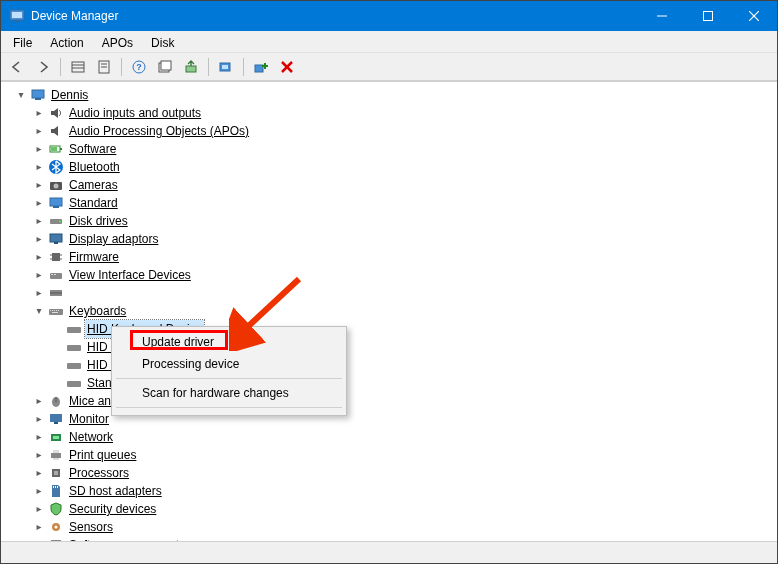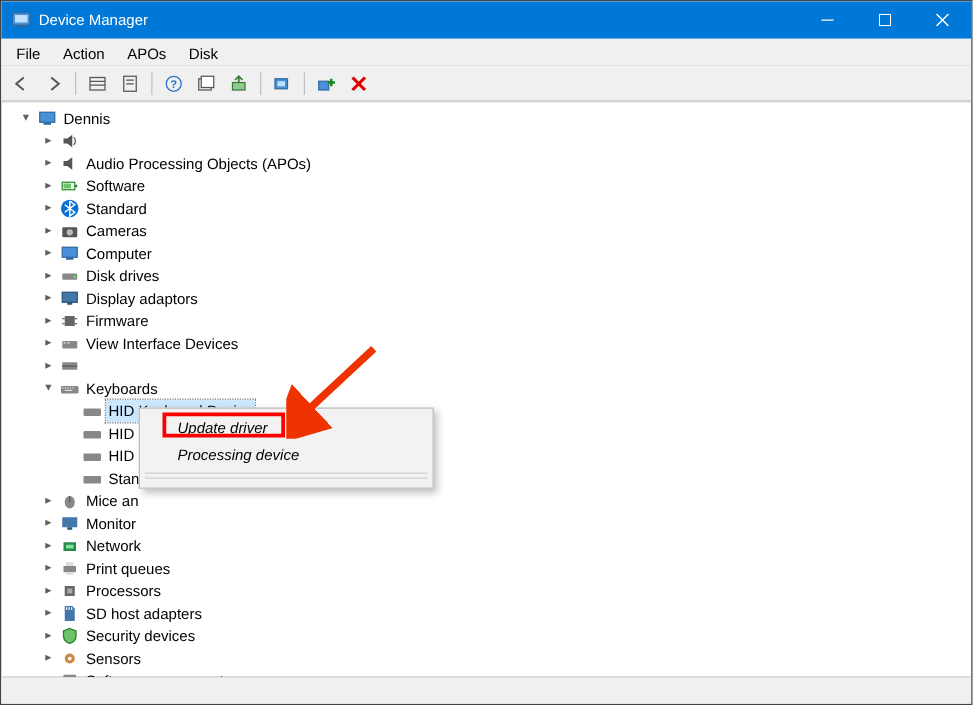--- a/index.html
+++ b/index.html
@@ -87,42 +87,41 @@
   .expander {
     width: 12px; height: 12px;
     display:inline-flex;align-items:center;justify-content:center;
     color:#606060;
     font-size:10px;
   }
   .node-icon {
     width: 16px; height:16px;
     display:inline-flex;align-items:center;justify-content:center;
   }
-  .node-label { padding: 0 2px; }
+  .node-label { padding: 0 2px; text-decoration: underline; }
   .selected .node-label {
     background: #cce8ff;
     outline: 1px dotted #7a7a7a;
   }
   
   .ind1 { padding-left: 12px; }
   .ind2 { padding-left: 30px; }
   .ind3 { padding-left: 48px; }
   
   .ctx {
     position:absolute;
     left: 110px;
     top: 325px;
     width: 236px;
     background:#f2f2f2;
     border:1px solid #bfbfbf;
     box-shadow: 3px 3px 6px rgba(0,0,0,.25);
     padding: 4px 2px;
     z-index: 50;
     font-size: 12px;
-    font-style: italic;
   }
   .ctx-item {
     padding: 4px 10px 4px 28px;
     position: relative;
   }
   .ctx-sep{ height:1px;background:#d0d0d0;margin:3px 2px; }
   .ctx-item.bold{ font-weight:bold; }
   .highlight-box {
     position:absolute;
     border:3px solid #f00;
@@ -271,20 +270,21 @@
     </div>
 
     <div class="node ind2">
         <span class="expander">▸</span>
         <span class="node-icon">
           <svg width="16" height="16">
             <path d="M3 6h3l4-3v10l-4-3H3z" fill="#555"></path>
             <path d="M11 5c2 1 2 5 0 6" fill="none" stroke="#555"></path>
           </svg>
         </span>
+        <span class="node-label">Audio inputs and outputs</span>
       </div>
     <div class="node ind2">
         <span class="expander">▸</span>
         <span class="node-icon">
           <svg width="16" height="16">
             <path d="M3 6h3l4-3v10l-4-3H3z" fill="#555"></path>
           </svg>
         </span>
         <span class="node-label">Audio Processing Objects (APOs)</span>
       </div>
@@ -300,41 +300,41 @@
         <span class="node-label">Software</span>
       </div>
     <div class="node ind2">
         <span class="expander">▸</span>
         <span class="node-icon">
           <svg width="16" height="16">
             <circle cx="8" cy="8" r="7" fill="#0a6ed1"></circle>
             <path d="M8 2v12l4-3-8-6m0 6l8-6-4-3" fill="none" stroke="#fff" stroke-width="1.2"></path>
           </svg>
         </span>
-        <span class="node-label">Standard</span>
+        <span class="node-label">Bluetooth</span>
       </div>
     <div class="node ind2">
         <span class="expander">▸</span>
         <span class="node-icon">
           <svg width="16" height="16">
             <rect x="2" y="5" width="12" height="8" rx="1" fill="#555"></rect>
             <circle cx="8" cy="9" r="2.5" fill="#bbb"></circle>
           </svg>
         </span>
         <span class="node-label">Cameras</span>
       </div>
     <div class="node ind2">
         <span class="expander">▸</span>
         <span class="node-icon">
           <svg width="16" height="16">
             <rect x="2" y="3" width="12" height="8" fill="#4a90d9" stroke="#2e6aa0"></rect>
             <rect x="5" y="11" width="6" height="2" fill="#2e6aa0"></rect>
           </svg>
         </span>
-        <span class="node-label">Computer</span>
+        <span class="node-label">Standard</span>
       </div>
     <div class="node ind2">
         <span class="expander">▸</span>
         <span class="node-icon">
           <svg width="16" height="16">
             <rect x="2" y="6" width="12" height="5" rx="1" fill="#888"></rect>
             <circle cx="12" cy="8.5" r="1" fill="#4f4"></circle>
           </svg>
         </span>
         <span class="node-label">Disk drives</span>
@@ -534,20 +534,21 @@
         </span>
         <span class="node-label">Software components</span>
       </div>
   </div>
 </div>
 
 <div class="ctx">
   <div class="ctx-item">Update driver</div>
   <div class="ctx-item">Processing device</div>
   <div class="ctx-sep"></div>
+  <div class="ctx-item">Scan for hardware changes</div>
   <div class="ctx-sep"></div>
 </div>
 
 <div class="highlight-box"></div>
 
 <svg class="arrow" width="80" height="80">
   <defs>
     <marker id="ah" markerWidth="8" markerHeight="8" refX="2" refY="4" orient="auto">
       <path d="M0,0 L8,4 L0,8 z" fill="#e30"></path>
     </marker>

